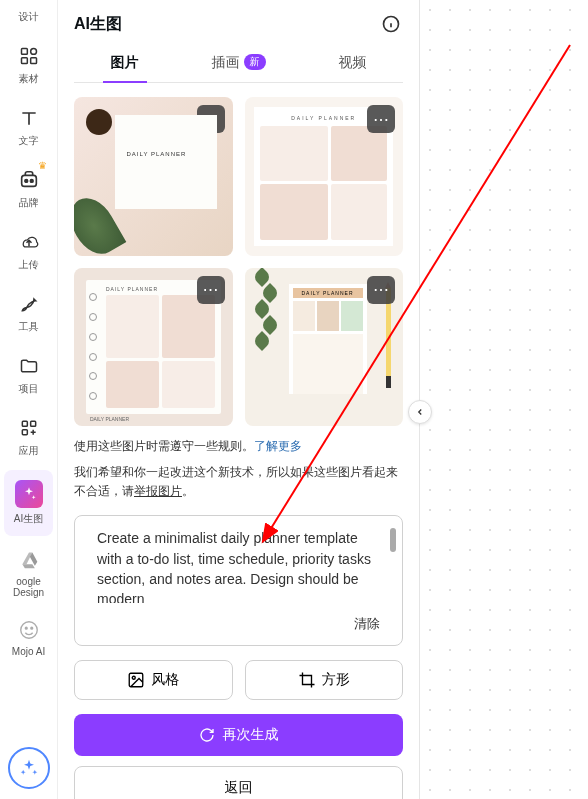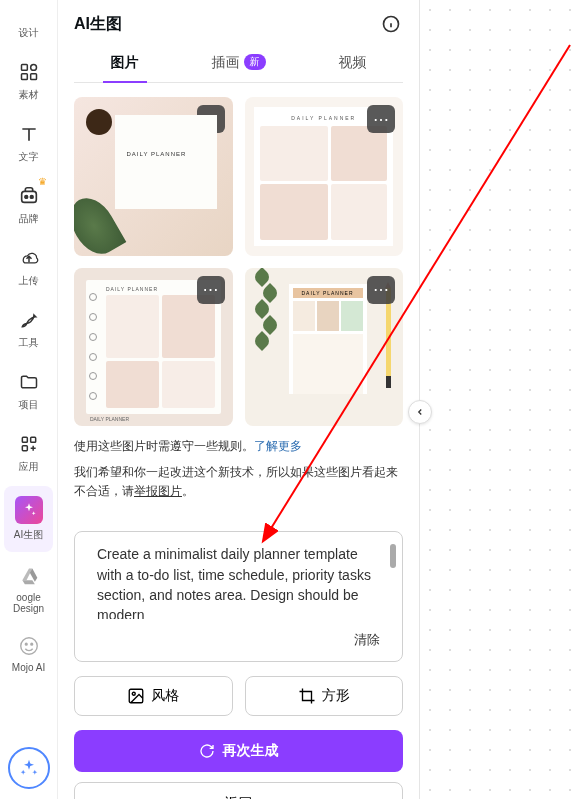--- a/index.html
+++ b/index.html
@@ -1,21 +1,21 @@
 <!DOCTYPE html>
 <html><head>
   <meta charset="utf-8">
   <style>
     * { margin: 0; padding: 0; box-sizing: border-box; }
     body { font-family: -apple-system, BlinkMacSystemFont, "Segoe UI", Arial, sans-serif; background: #fff; width: 588px; height: 799px; overflow: hidden; position: relative; }
     
     .main-container { display: flex; height: 100%; }
     
     
-    .sidebar { width: 58px; background: #fff; display: flex; flex-direction: column; align-items: center; padding-top: 16px; border-right: 1px solid #eee; }
+    .sidebar { width: 58px; background: #fff; display: flex; flex-direction: column; align-items: center; padding-top: 0; border-right: 1px solid #eee; }
     .sidebar-item { display: flex; flex-direction: column; align-items: center; justify-content: center; width: 100%; padding: 10px 0; cursor: pointer; position: relative; }
     .sidebar-item.active { background: #f5f0ff; border-radius: 8px; margin: 2px 4px; width: calc(100% - 8px); }
     .sidebar-icon { width: 24px; height: 24px; display: flex; align-items: center; justify-content: center; color: #333; }
     .sidebar-label { font-size: 10px; color: #555; margin-top: 4px; text-align: center; }
     .sidebar-item.cut-top .sidebar-label { margin-top: 0; }
     .crown { position: absolute; top: 2px; right: 10px; color: #f5a623; font-size: 10px; }
     .ai-icon-bg { background: linear-gradient(135deg, #a855f7, #ec4899); width: 28px; height: 28px; border-radius: 6px; display: flex; align-items: center; justify-content: center; }
     .fab { position: absolute; bottom: 10px; left: 8px; width: 42px; height: 42px; border-radius: 50%; border: 2px solid #4f87ff; display: flex; align-items: center; justify-content: center; background: #fff; }
     
     
@@ -70,35 +70,35 @@
     .planner4-grid { display: grid; grid-template-columns: 1fr 1fr 1fr; gap: 2px; margin-top: 3px; height: 30px; }
     .planner4-grid div { background: #f5ebe0; }
     .planner4-grid div:nth-child(2) { background: #e8d4c0; }
     .planner4-grid div:nth-child(3) { background: #d4e8d4; }
     .pencil { position: absolute; right: 12px; top: 20px; width: 5px; height: 100px; background: linear-gradient(to bottom, #f5d76e 0%, #f5d76e 88%, #333 88%, #333 100%); }
     .pencil::before { content: ''; position: absolute; top: -6px; left: -1px; border-left: 3.5px solid transparent; border-right: 3.5px solid transparent; border-bottom: 6px solid #e8b4a0; }
     
     
     .disclaimer { font-size: 12px; color: #333; margin-bottom: 8px; }
     .disclaimer a { color: #2b6cb0; text-decoration: none; }
-    .note-text { font-size: 12px; color: #333; line-height: 1.6; margin-bottom: 30px; }
+    .note-text { font-size: 12px; color: #333; line-height: 1.6; margin-bottom: 14px; }
     .note-text u { text-decoration: underline; cursor: pointer; }
     
     
     .prompt-box { border: 1px solid #d0d0d0; border-radius: 8px; padding: 12px 22px; position: relative; margin-bottom: 14px; }
     .prompt-text { font-size: 14px; color: #333; line-height: 1.45; height: 75px; overflow: hidden; }
     .prompt-scroll { position: absolute; right: 6px; top: 12px; width: 6px; height: 24px; background: #aaa; border-radius: 3px; }
     .clear-btn { text-align: right; font-size: 13px; color: #333; margin-top: 12px; cursor: pointer; font-weight: 500; }
     
     
     .options-row { display: flex; gap: 12px; margin-bottom: 14px; }
     .opt-btn { flex: 1; border: 1px solid #d0d0d0; border-radius: 8px; padding: 10px; display: flex; align-items: center; justify-content: center; gap: 6px; font-size: 14px; cursor: pointer; background: #fff; }
     
     
-    .regen-btn { width: 100%; background: #8b3dff; color: #fff; border: none; border-radius: 8px; padding: 12px; font-size: 14px; font-weight: 700; cursor: pointer; display: flex; align-items: center; justify-content: center; gap: 8px; margin-bottom: 10px; }
+    .regen-btn { width: 100%; background: #8b3dff; color: #fff; border: none; border-radius: 8px; padding: 12px; font-size: 14px; font-weight: 400; cursor: pointer; display: flex; align-items: center; justify-content: center; gap: 8px; margin-bottom: 10px; }
     .back-btn { width: 100%; background: #fff; border: 1px solid #d0d0d0; border-radius: 8px; padding: 12px; font-size: 14px; font-weight: 500; cursor: pointer; }
     
     
     .canvas-area { flex: 1; background: #fff; background-image: radial-gradient(circle, #ddd 1px, transparent 1px); background-size: 20px 20px; position: relative; }
     .collapse-handle { position: absolute; left: -12px; top: 400px; width: 24px; height: 24px; background: #fff; border: 1px solid #ddd; border-radius: 50%; display: flex; align-items: center; justify-content: center; cursor: pointer; font-size: 12px; box-shadow: 0 1px 3px rgba(0,0,0,0.1); }
     
     
     .arrow-svg { position: absolute; top: 40px; left: 250px; pointer-events: none; z-index: 100; }
   </style>
 </head>

